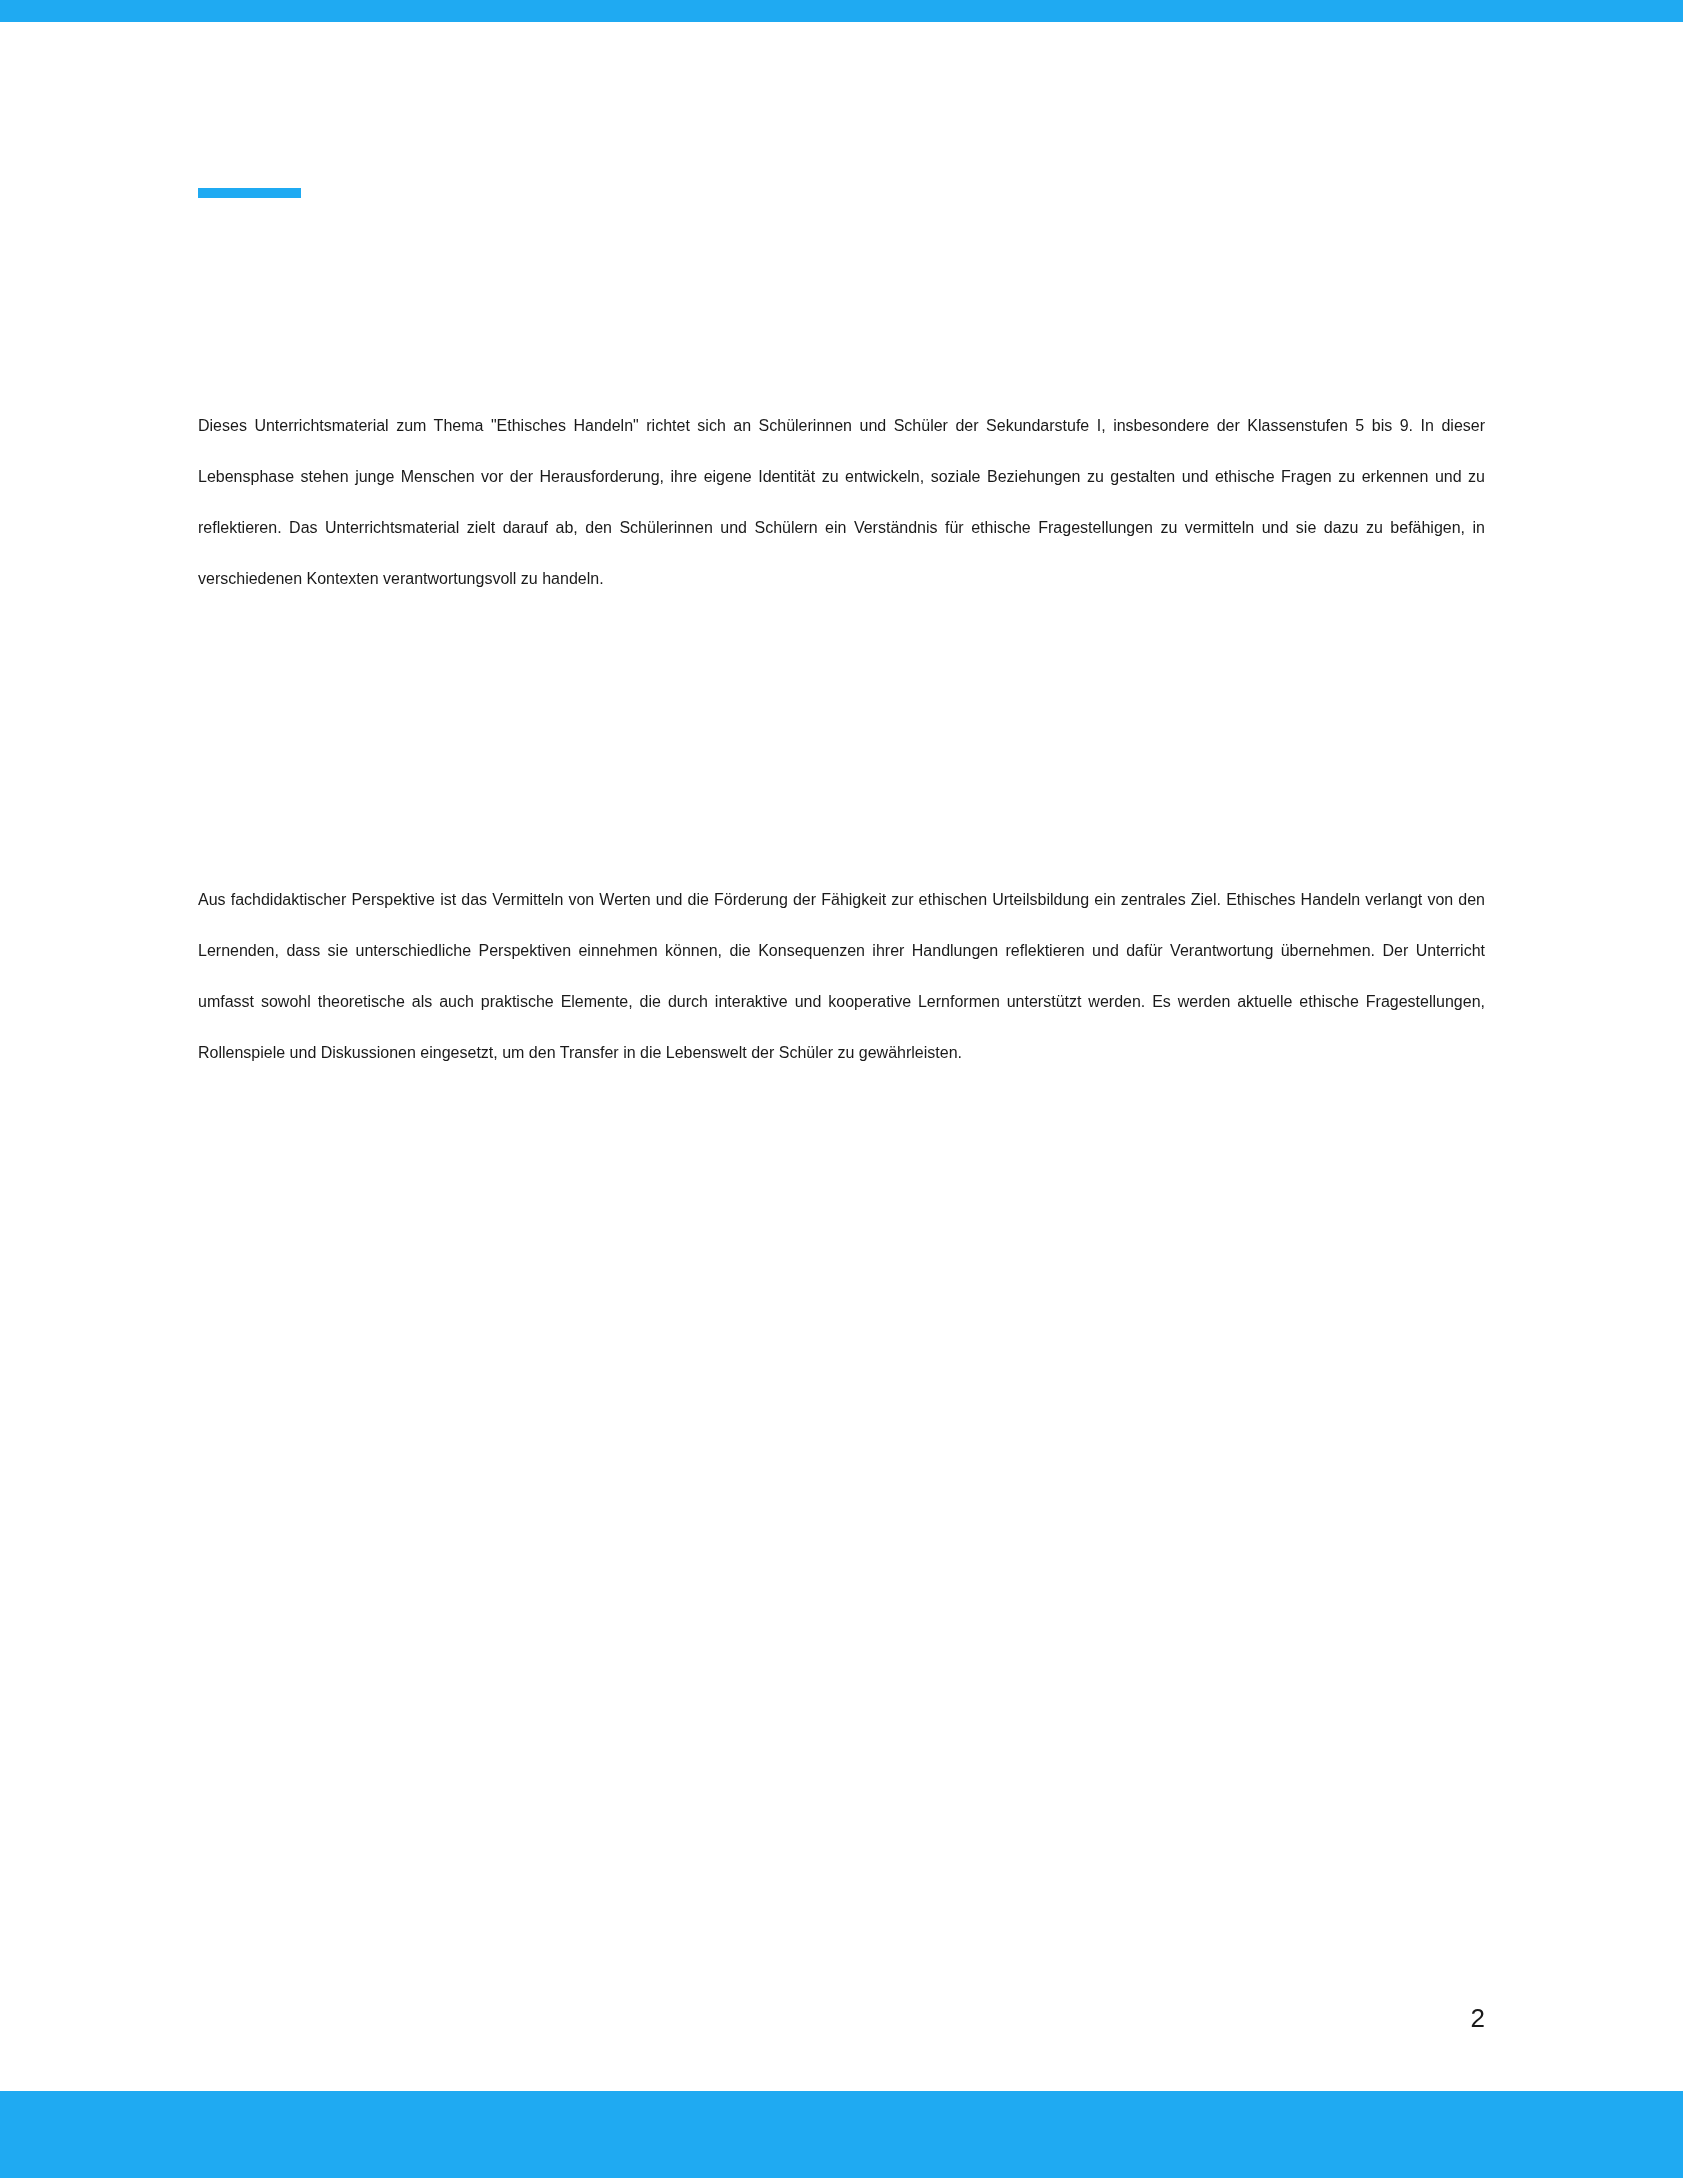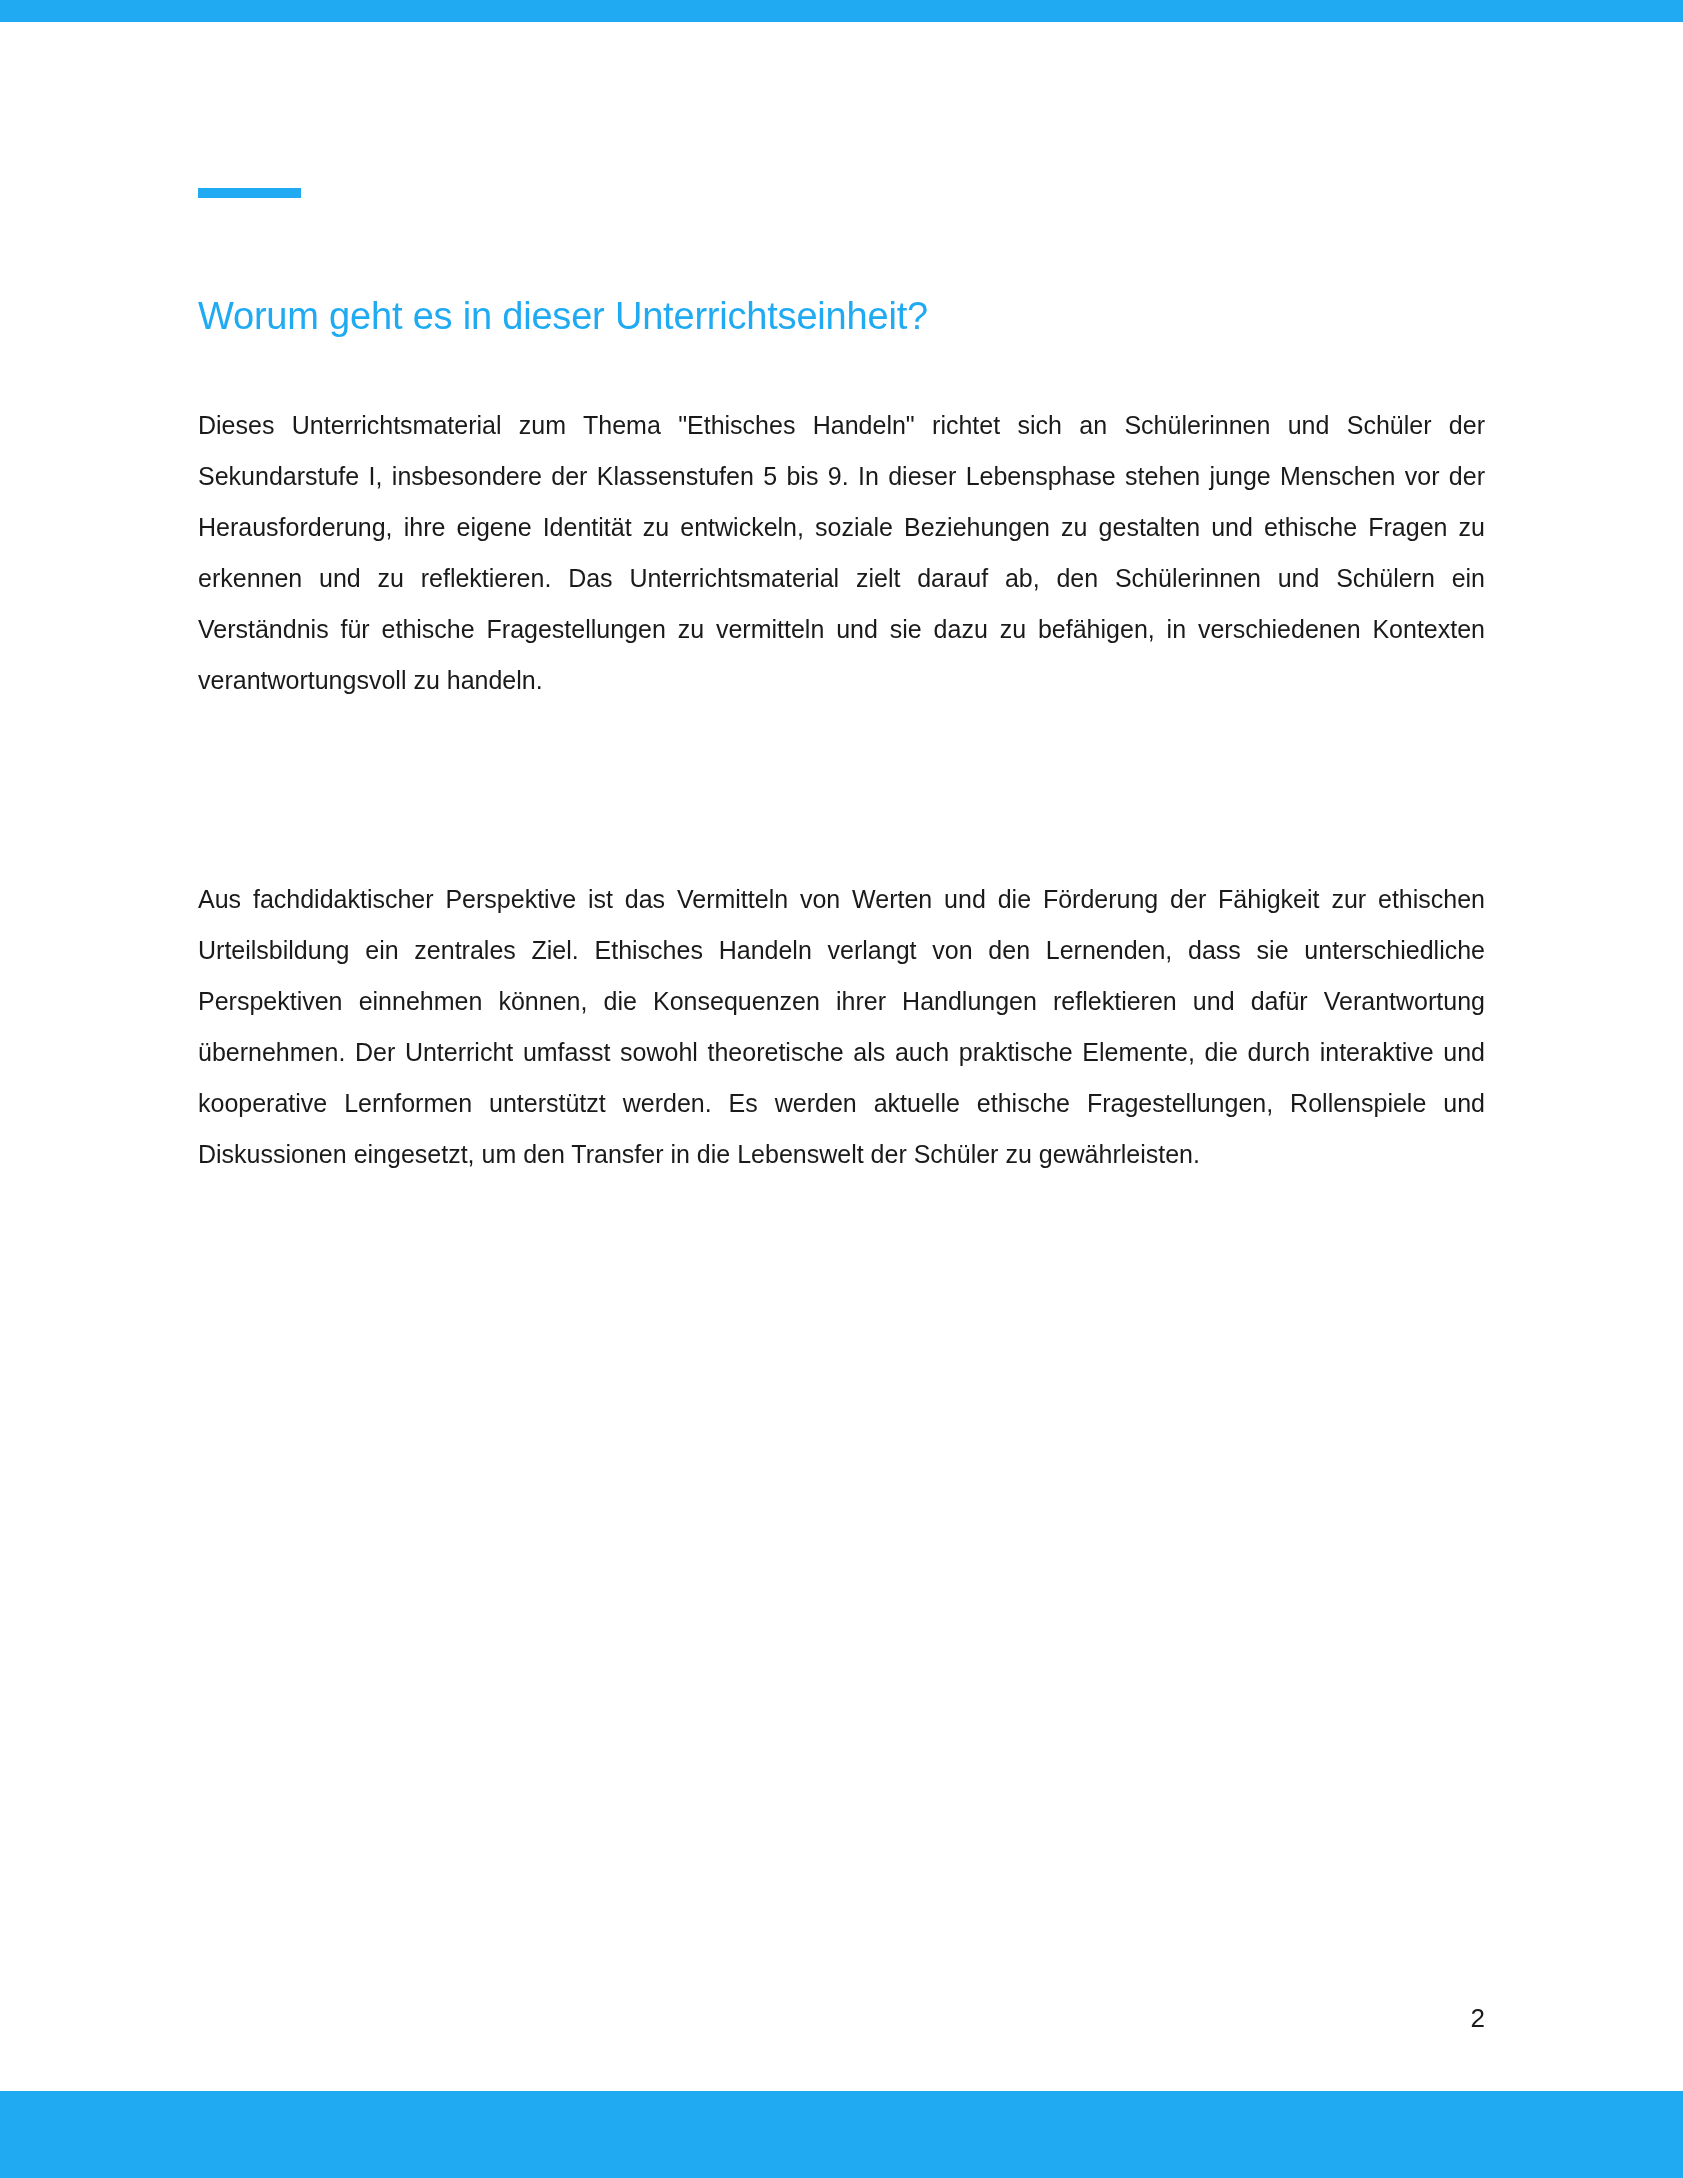--- a/index.html
+++ b/index.html
@@ -68,21 +68,21 @@
   .body-block {
     position: absolute;
     left: 0;
     width: 1287px;
   }
   .body-block.first  { top: 400px; }
   .body-block.second { top: 874px; }
 
   .body-par {
     margin: 0;
-    font-size: 25px;
+    font-size: 16px;
     line-height: 51px;
     color: #1a1a1a;
     text-align: justify;
     text-justify: inter-word;
     hyphens: none;
   }
 
   .page-number {
     position: absolute;
     left: 0;
@@ -97,21 +97,20 @@
 </style>
 </head>
 <body>
 
 <div class="bar-top"></div>
 
 <div class="page">
 
   <div class="accent-rule"></div>
 
-  <h1 class="section-heading">Worum geht es in dieser Unterrichtseinheit?</h1>
 
   <div class="body-block first">
     <p class="body-par">Dieses Unterrichtsmaterial zum Thema "Ethisches Handeln" richtet sich an Schülerinnen und Schüler der Sekundarstufe I, insbesondere der Klassenstufen 5 bis 9. In dieser Lebensphase stehen junge Menschen vor der Herausforderung, ihre eigene Identität zu entwickeln, soziale Beziehungen zu gestalten und ethische Fragen zu erkennen und zu reflektieren. Das Unterrichtsmaterial zielt darauf ab, den Schülerinnen und Schülern ein Verständnis für ethische Fragestellungen zu vermitteln und sie dazu zu befähigen, in verschiedenen Kontexten verantwortungsvoll zu handeln.</p>
   </div>
 
   <div class="body-block second">
     <p class="body-par">Aus fachdidaktischer Perspektive ist das Vermitteln von Werten und die Förderung der Fähigkeit zur ethischen Urteilsbildung ein zentrales Ziel. Ethisches Handeln verlangt von den Lernenden, dass sie unterschiedliche Perspektiven einnehmen können, die Konsequenzen ihrer Handlungen reflektieren und dafür Verantwortung übernehmen. Der Unterricht umfasst sowohl theoretische als auch praktische Elemente, die durch interaktive und kooperative Lernformen unterstützt werden. Es werden aktuelle ethische Fragestellungen, Rollenspiele und Diskussionen eingesetzt, um den Transfer in die Lebenswelt der Schüler zu gewährleisten.</p>
   </div>
 
   <p class="page-number">2</p>

